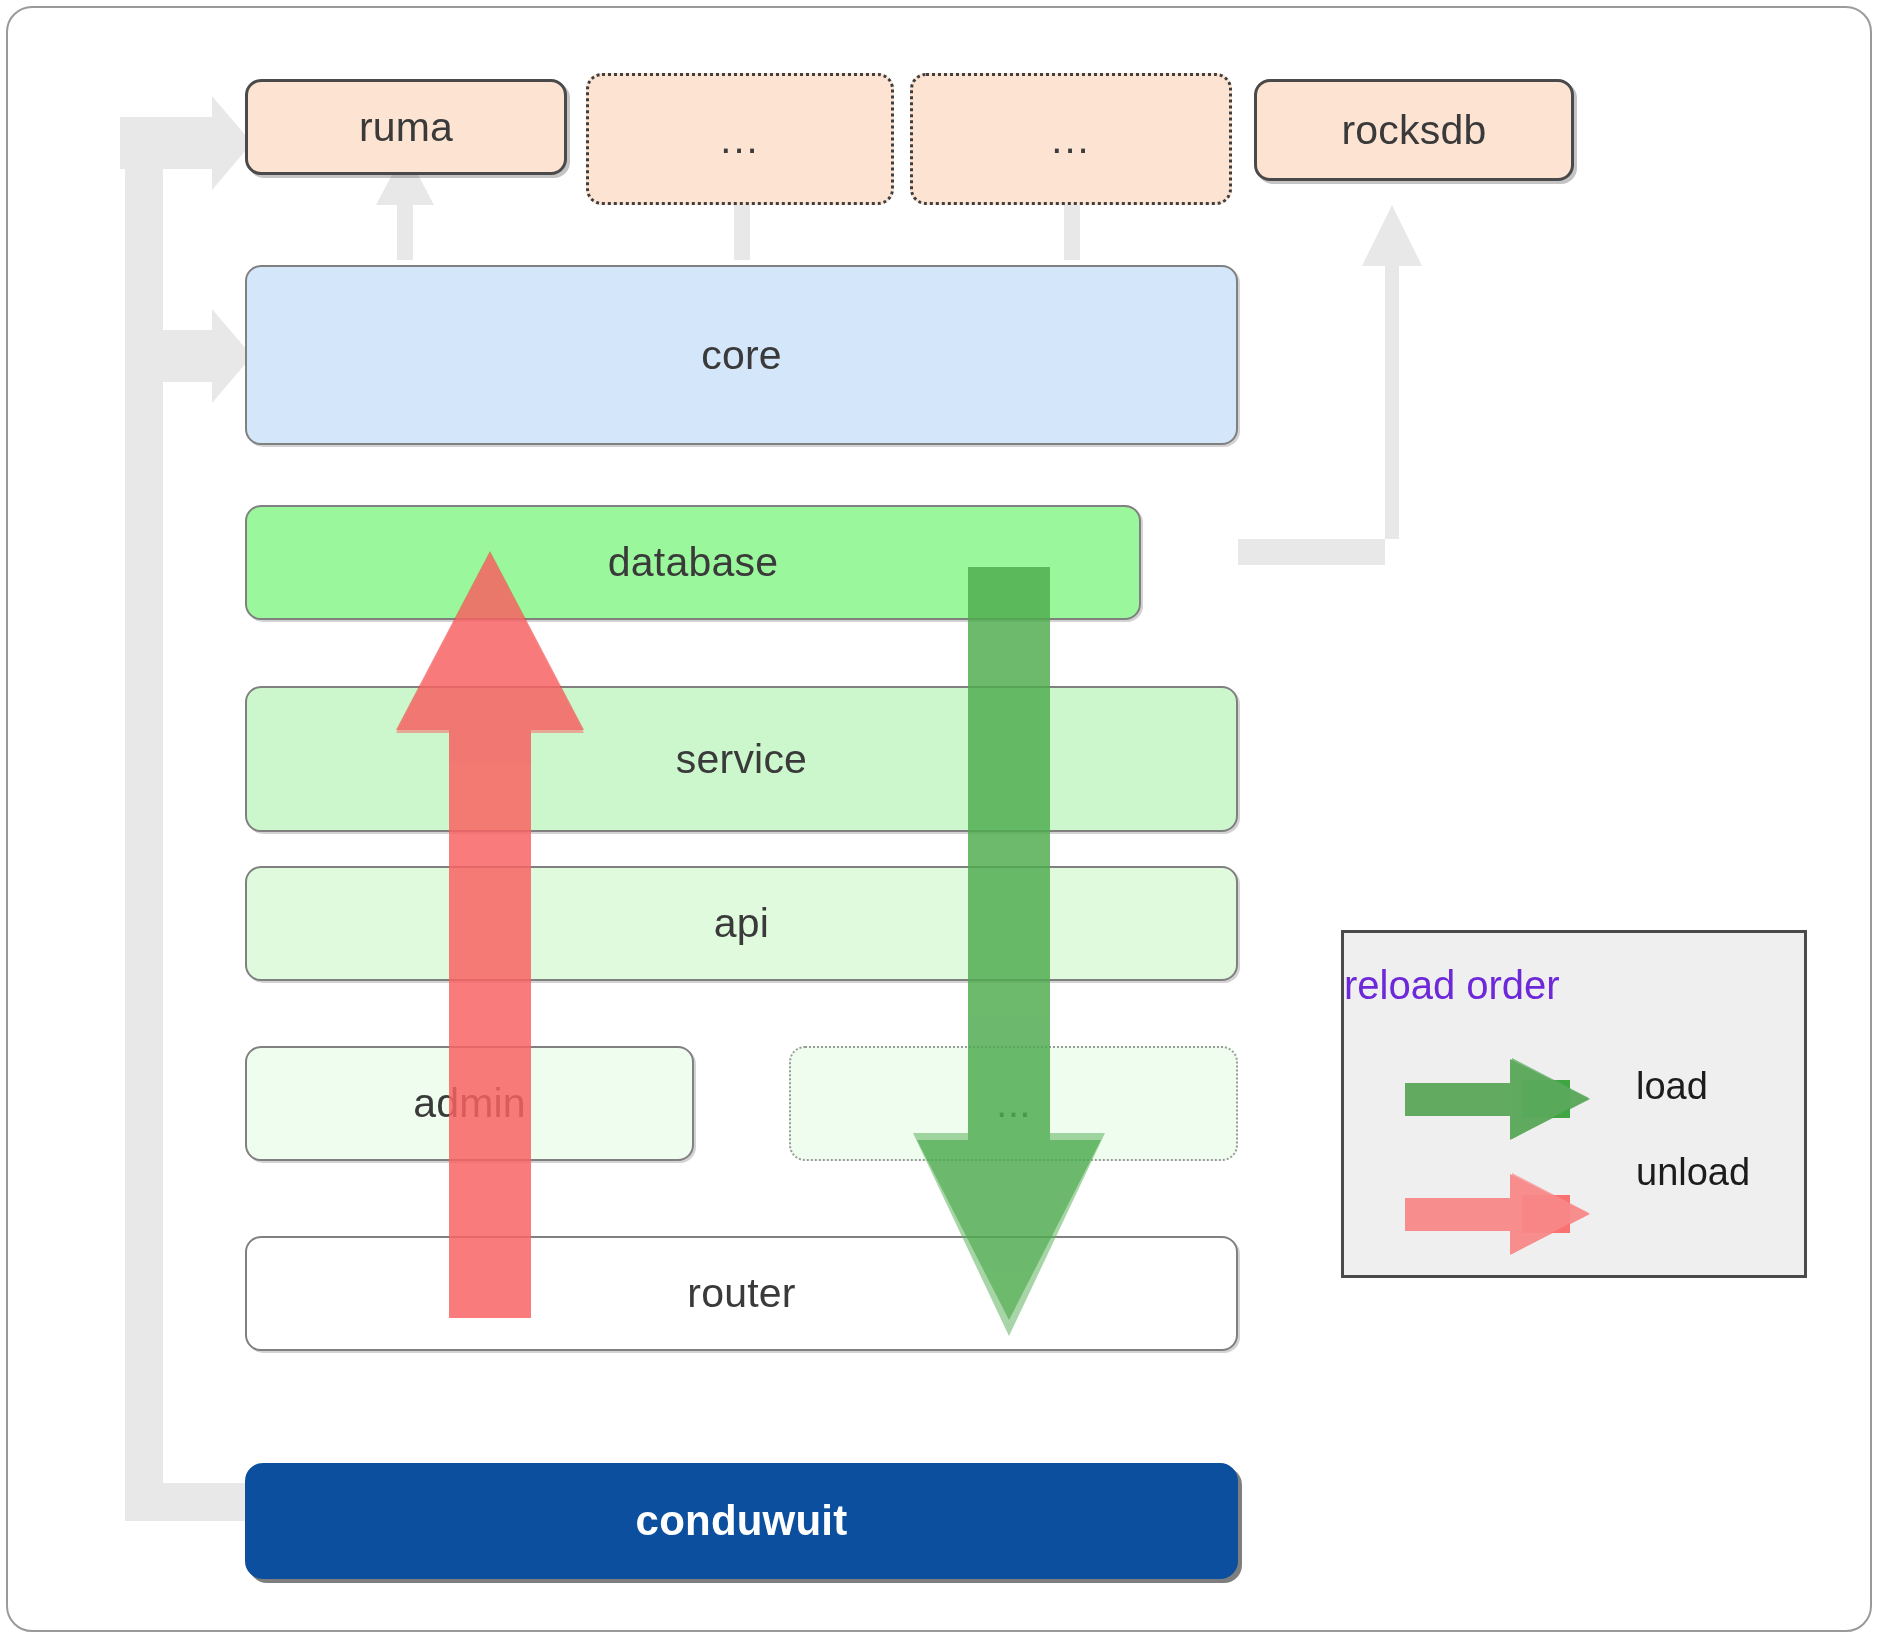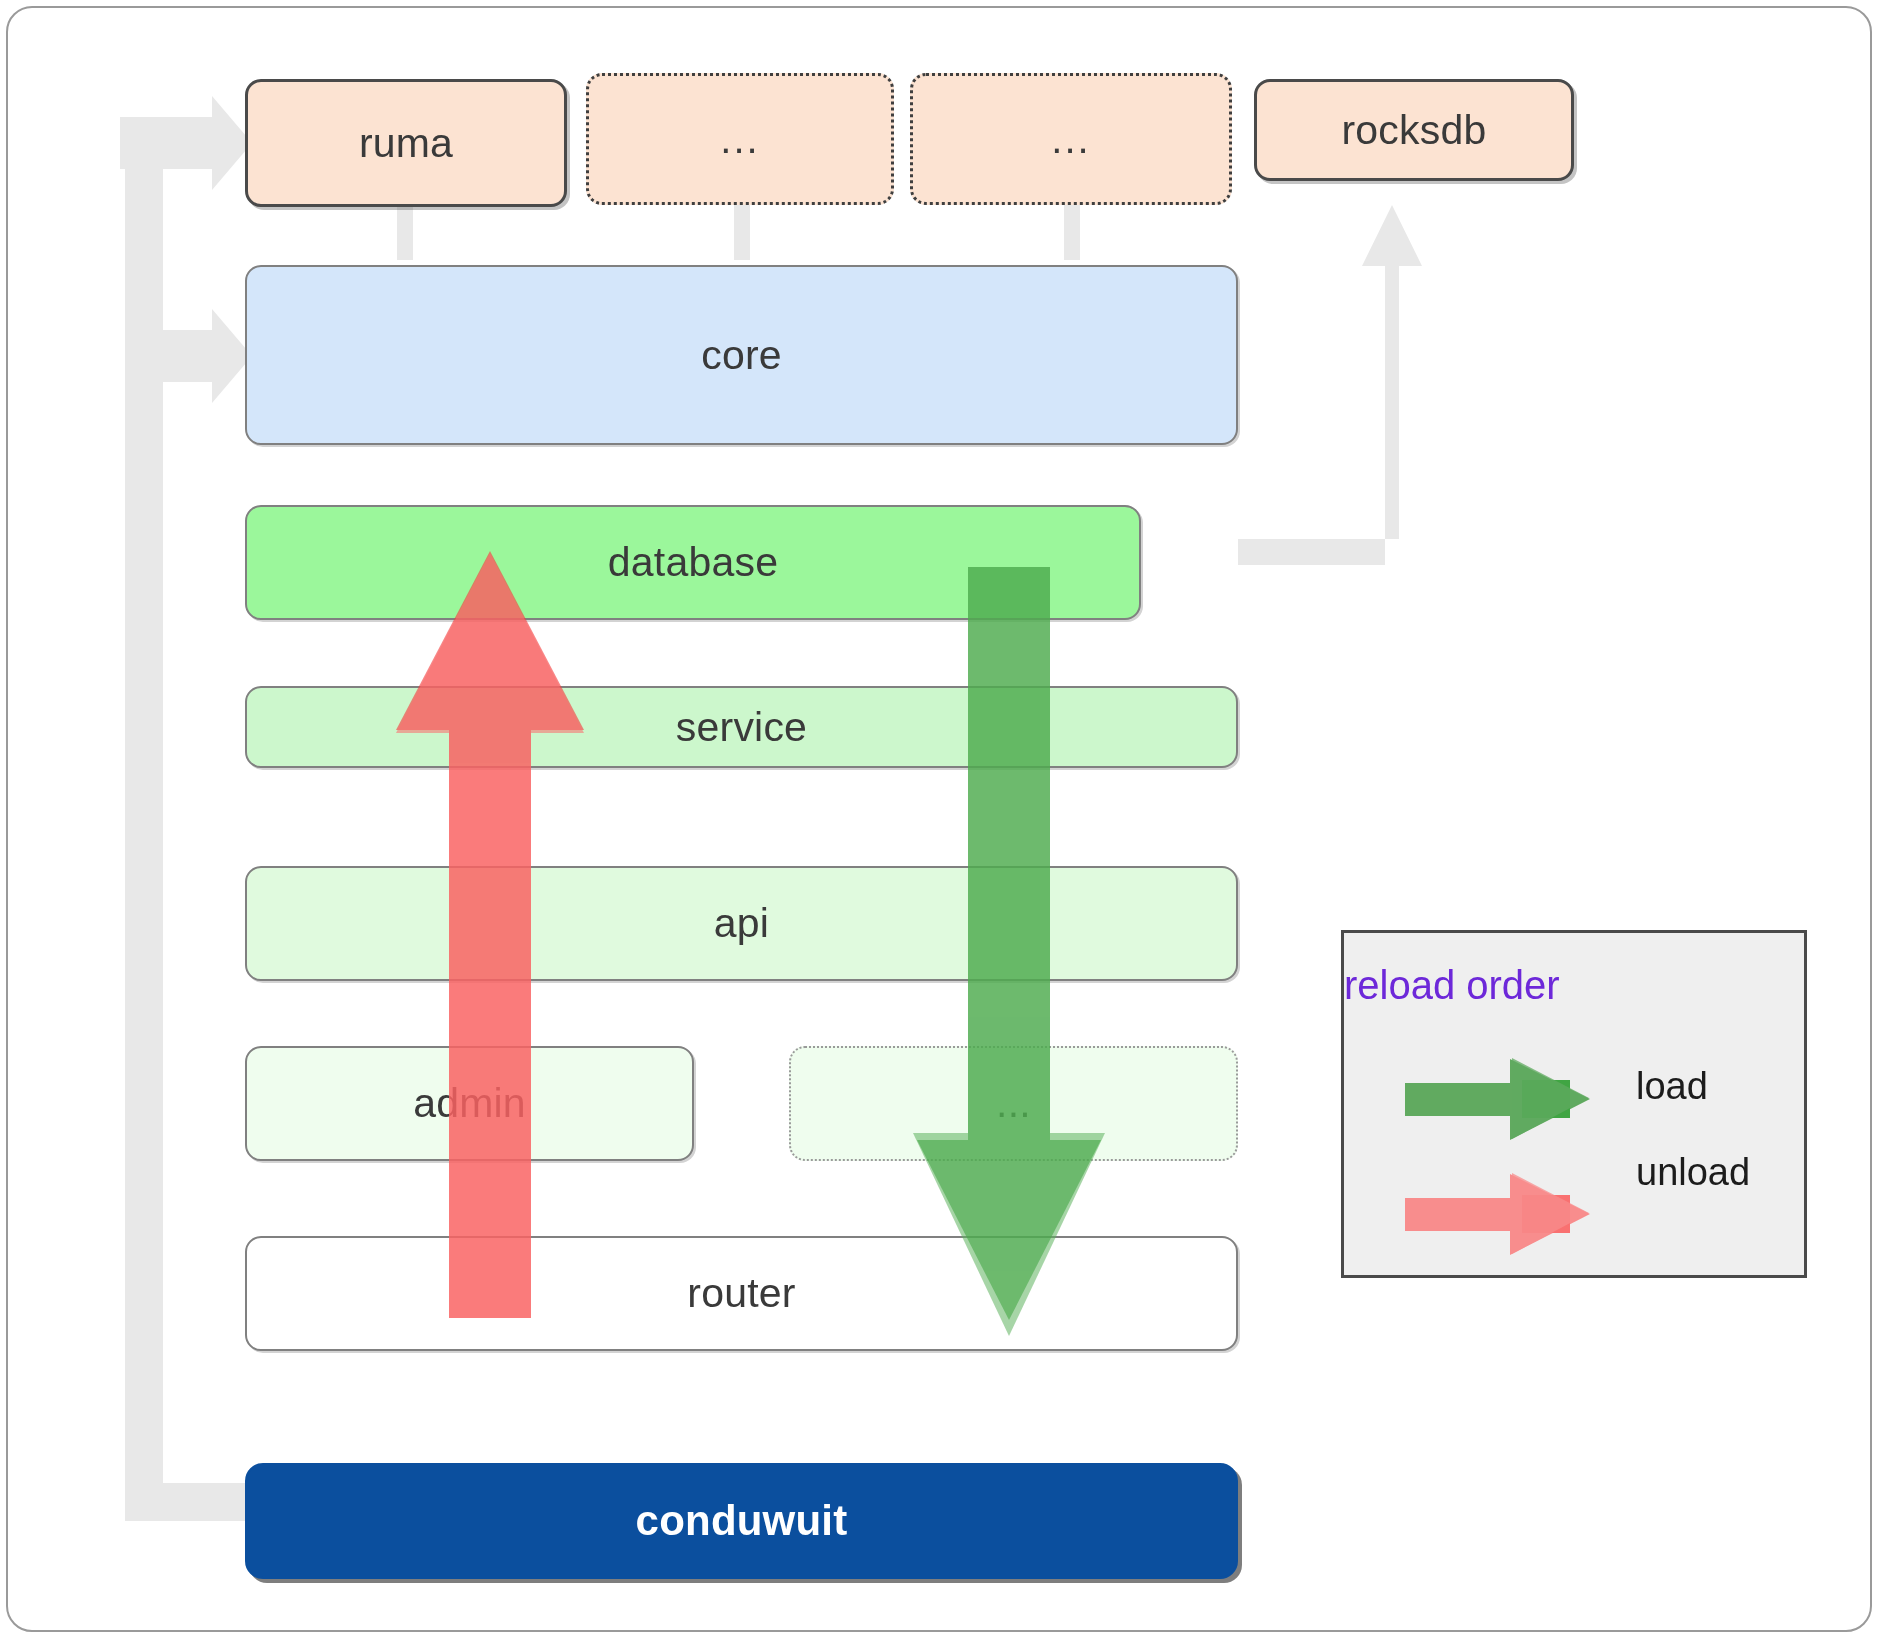--- a/index.html
+++ b/index.html
@@ -125,42 +125,42 @@
       <path d="M 1238 539 L 1399 539 L 1399 266 L 1422 266 L 1392 205 L 1362 266 L 1385 266 L 1385 565 L 1238 565 Z"></path>
 
       <path d="M 397 260 L 397 205 L 376 205 L 405 150 L 434 205 L 413 205 L 413 260 Z"></path>
 
       <path d="M 734 260 L 734 205 L 713 205 L 742 150 L 771 205 L 750 205 L 750 260 Z"></path>
 
       <path d="M 1064 260 L 1064 205 L 1043 205 L 1072 150 L 1101 205 L 1080 205 L 1080 260 Z"></path>
     </g>
   </svg>
 
-  <div class="node dep" style="left:245px; top:79px; width:322px; height:128px;">
+  <div class="node dep" style="left:245px; top:79px; width:322px; height:96px;">
     <span class="lbl">ruma</span>
   </div>
   <div class="node dep dotted dots" style="left:586px; top:73px; width:308px; height:132px;">
     <span class="lbl">...</span>
   </div>
   <div class="node dep dotted dots" style="left:910px; top:73px; width:322px; height:132px;">
     <span class="lbl">...</span>
   </div>
   <div class="node dep" style="left:1254px; top:79px; width:320px; height:102px;">
     <span class="lbl">rocksdb</span>
   </div>
 
   <div class="node layer" style="left:245px; top:265px; width:993px; height:180px; background:#d4e6fa;">
     <span class="lbl">core</span>
   </div>
 
   <div class="node layer" style="left:245px; top:505px; width:896px; height:115px; background:#9bf79b;">
     <span class="lbl">database</span>
   </div>
 
-  <div class="node layer" style="left:245px; top:686px; width:993px; height:82px; background:#ccf7cc;">
+  <div class="node layer" style="left:245px; top:686px; width:993px; height:146px; background:#ccf7cc;">
     <span class="lbl">service</span>
   </div>
 
   <div class="node layer" style="left:245px; top:866px; width:993px; height:115px; background:#e0fade;">
     <span class="lbl">api</span>
   </div>
 
   <div class="node layer" style="left:245px; top:1046px; width:449px; height:115px; background:#effdee;">
     <span class="lbl">admin</span>
   </div>

